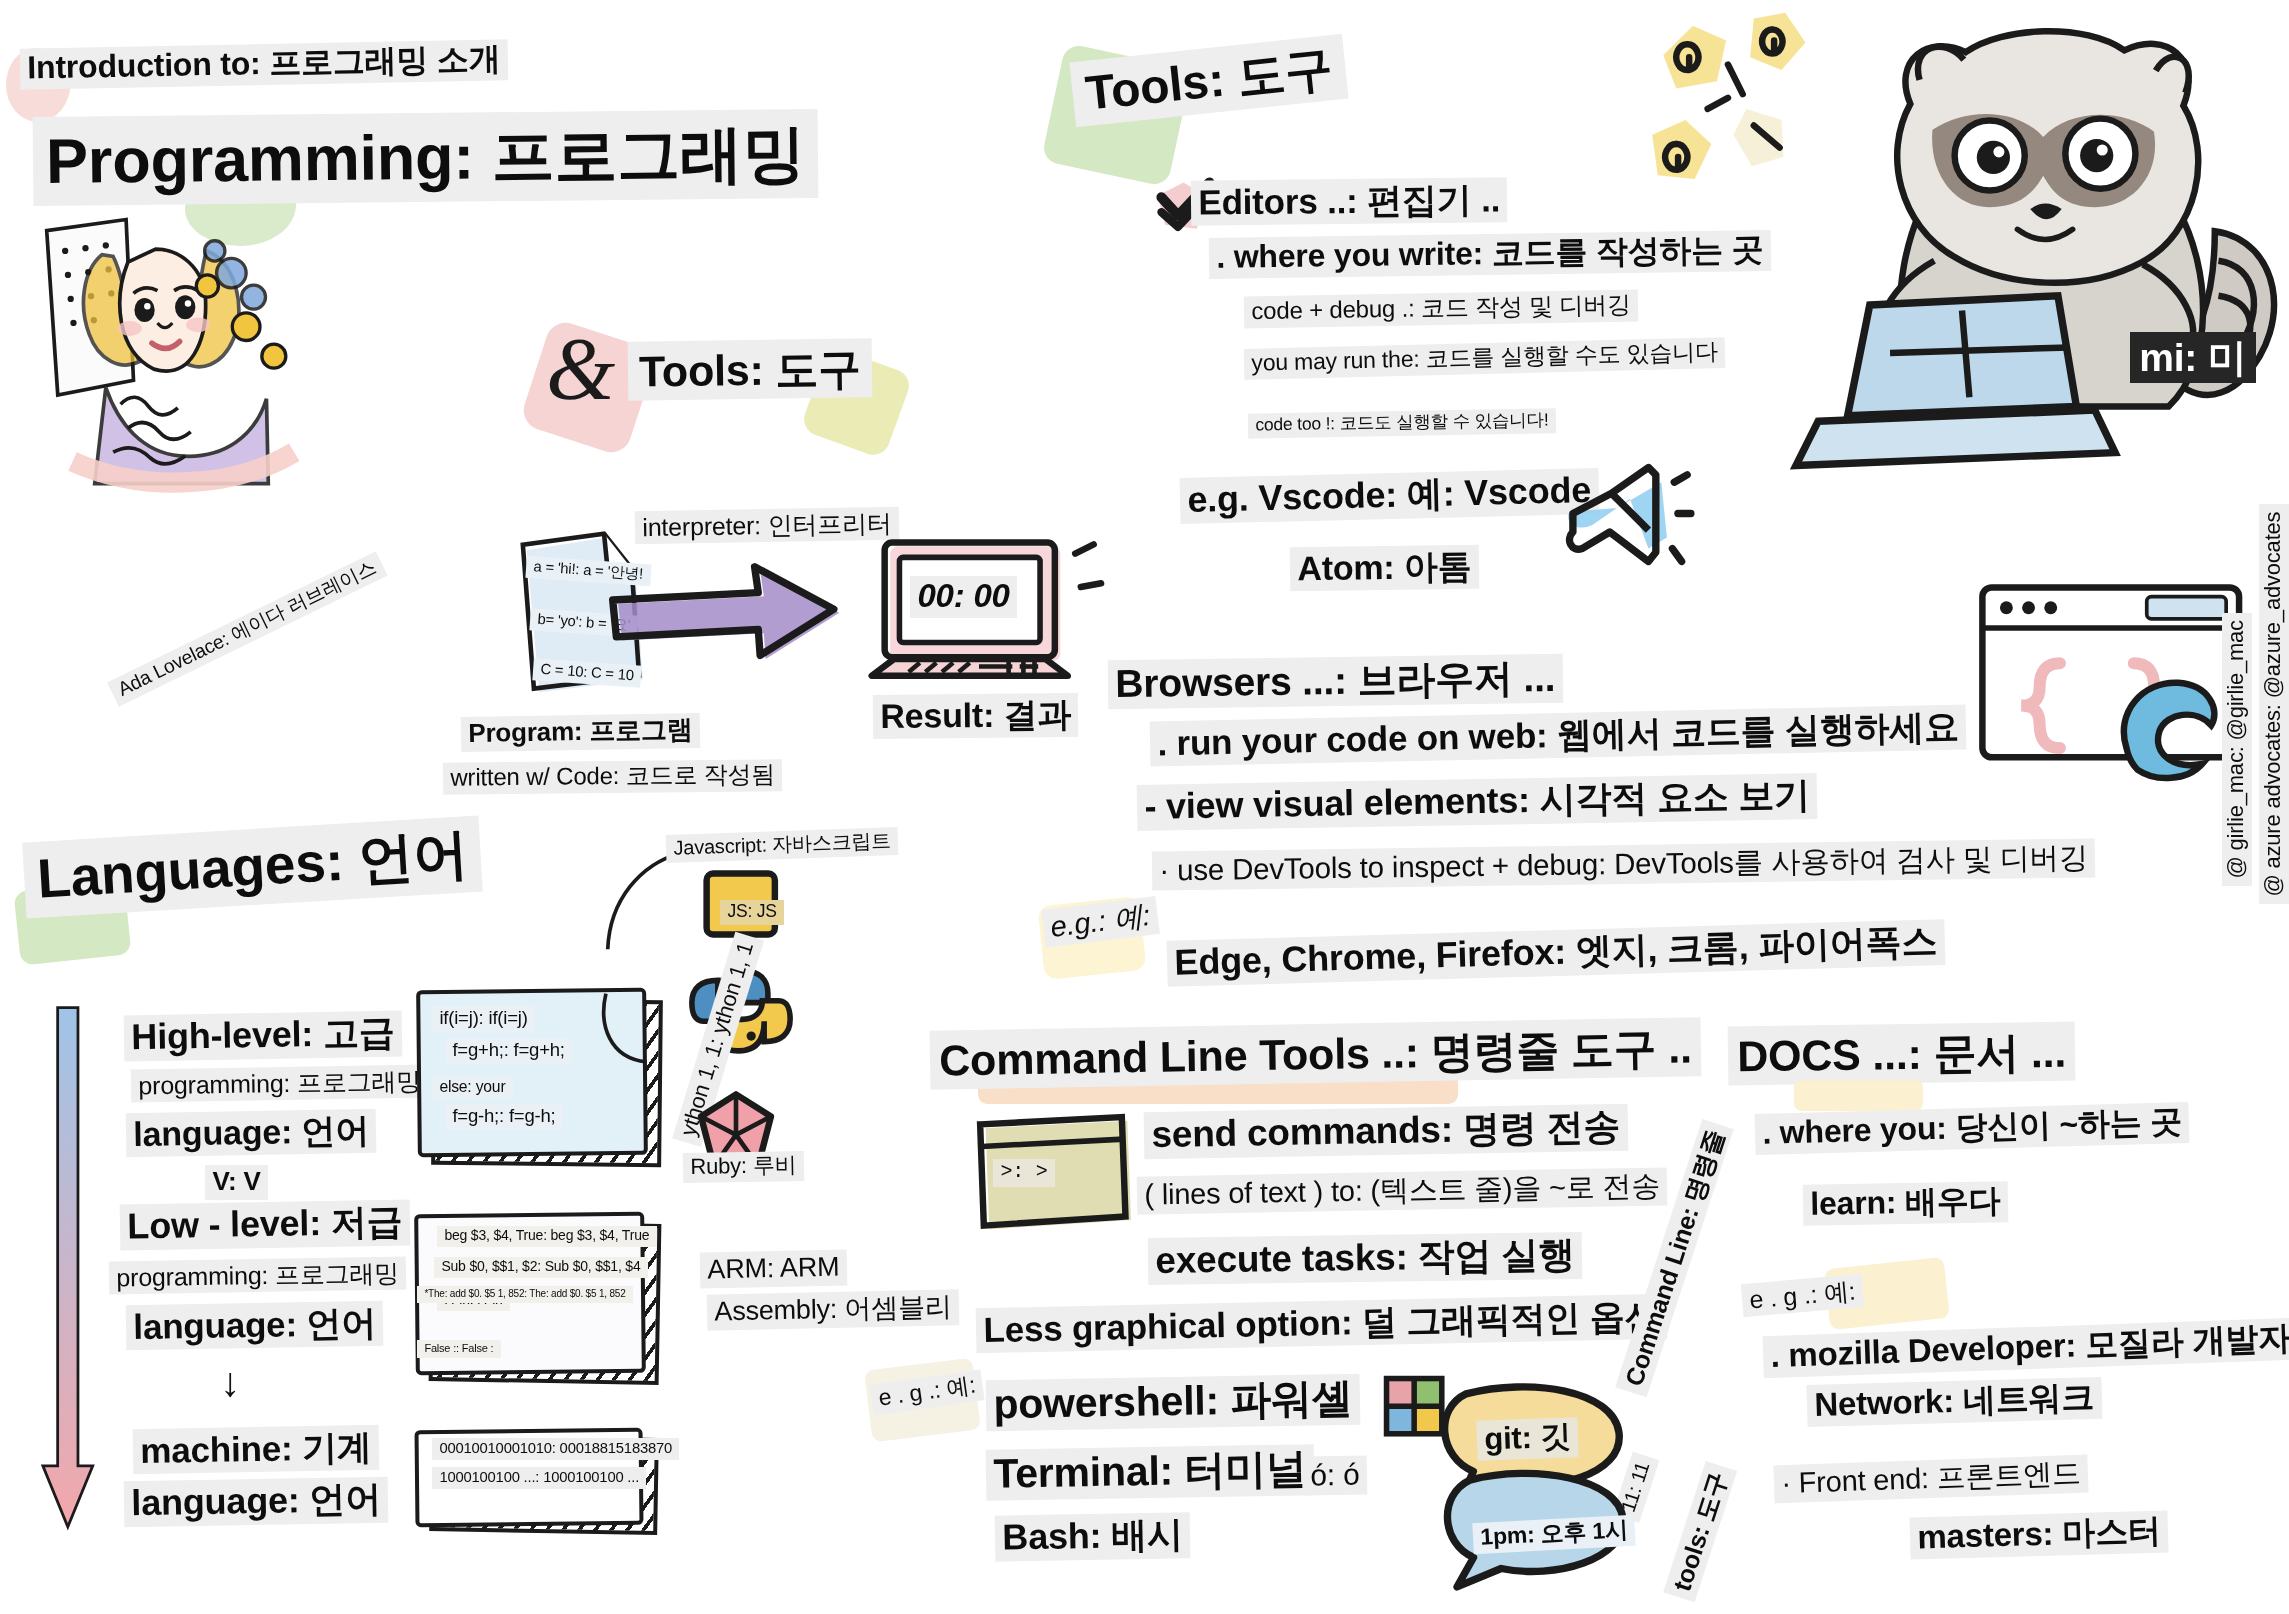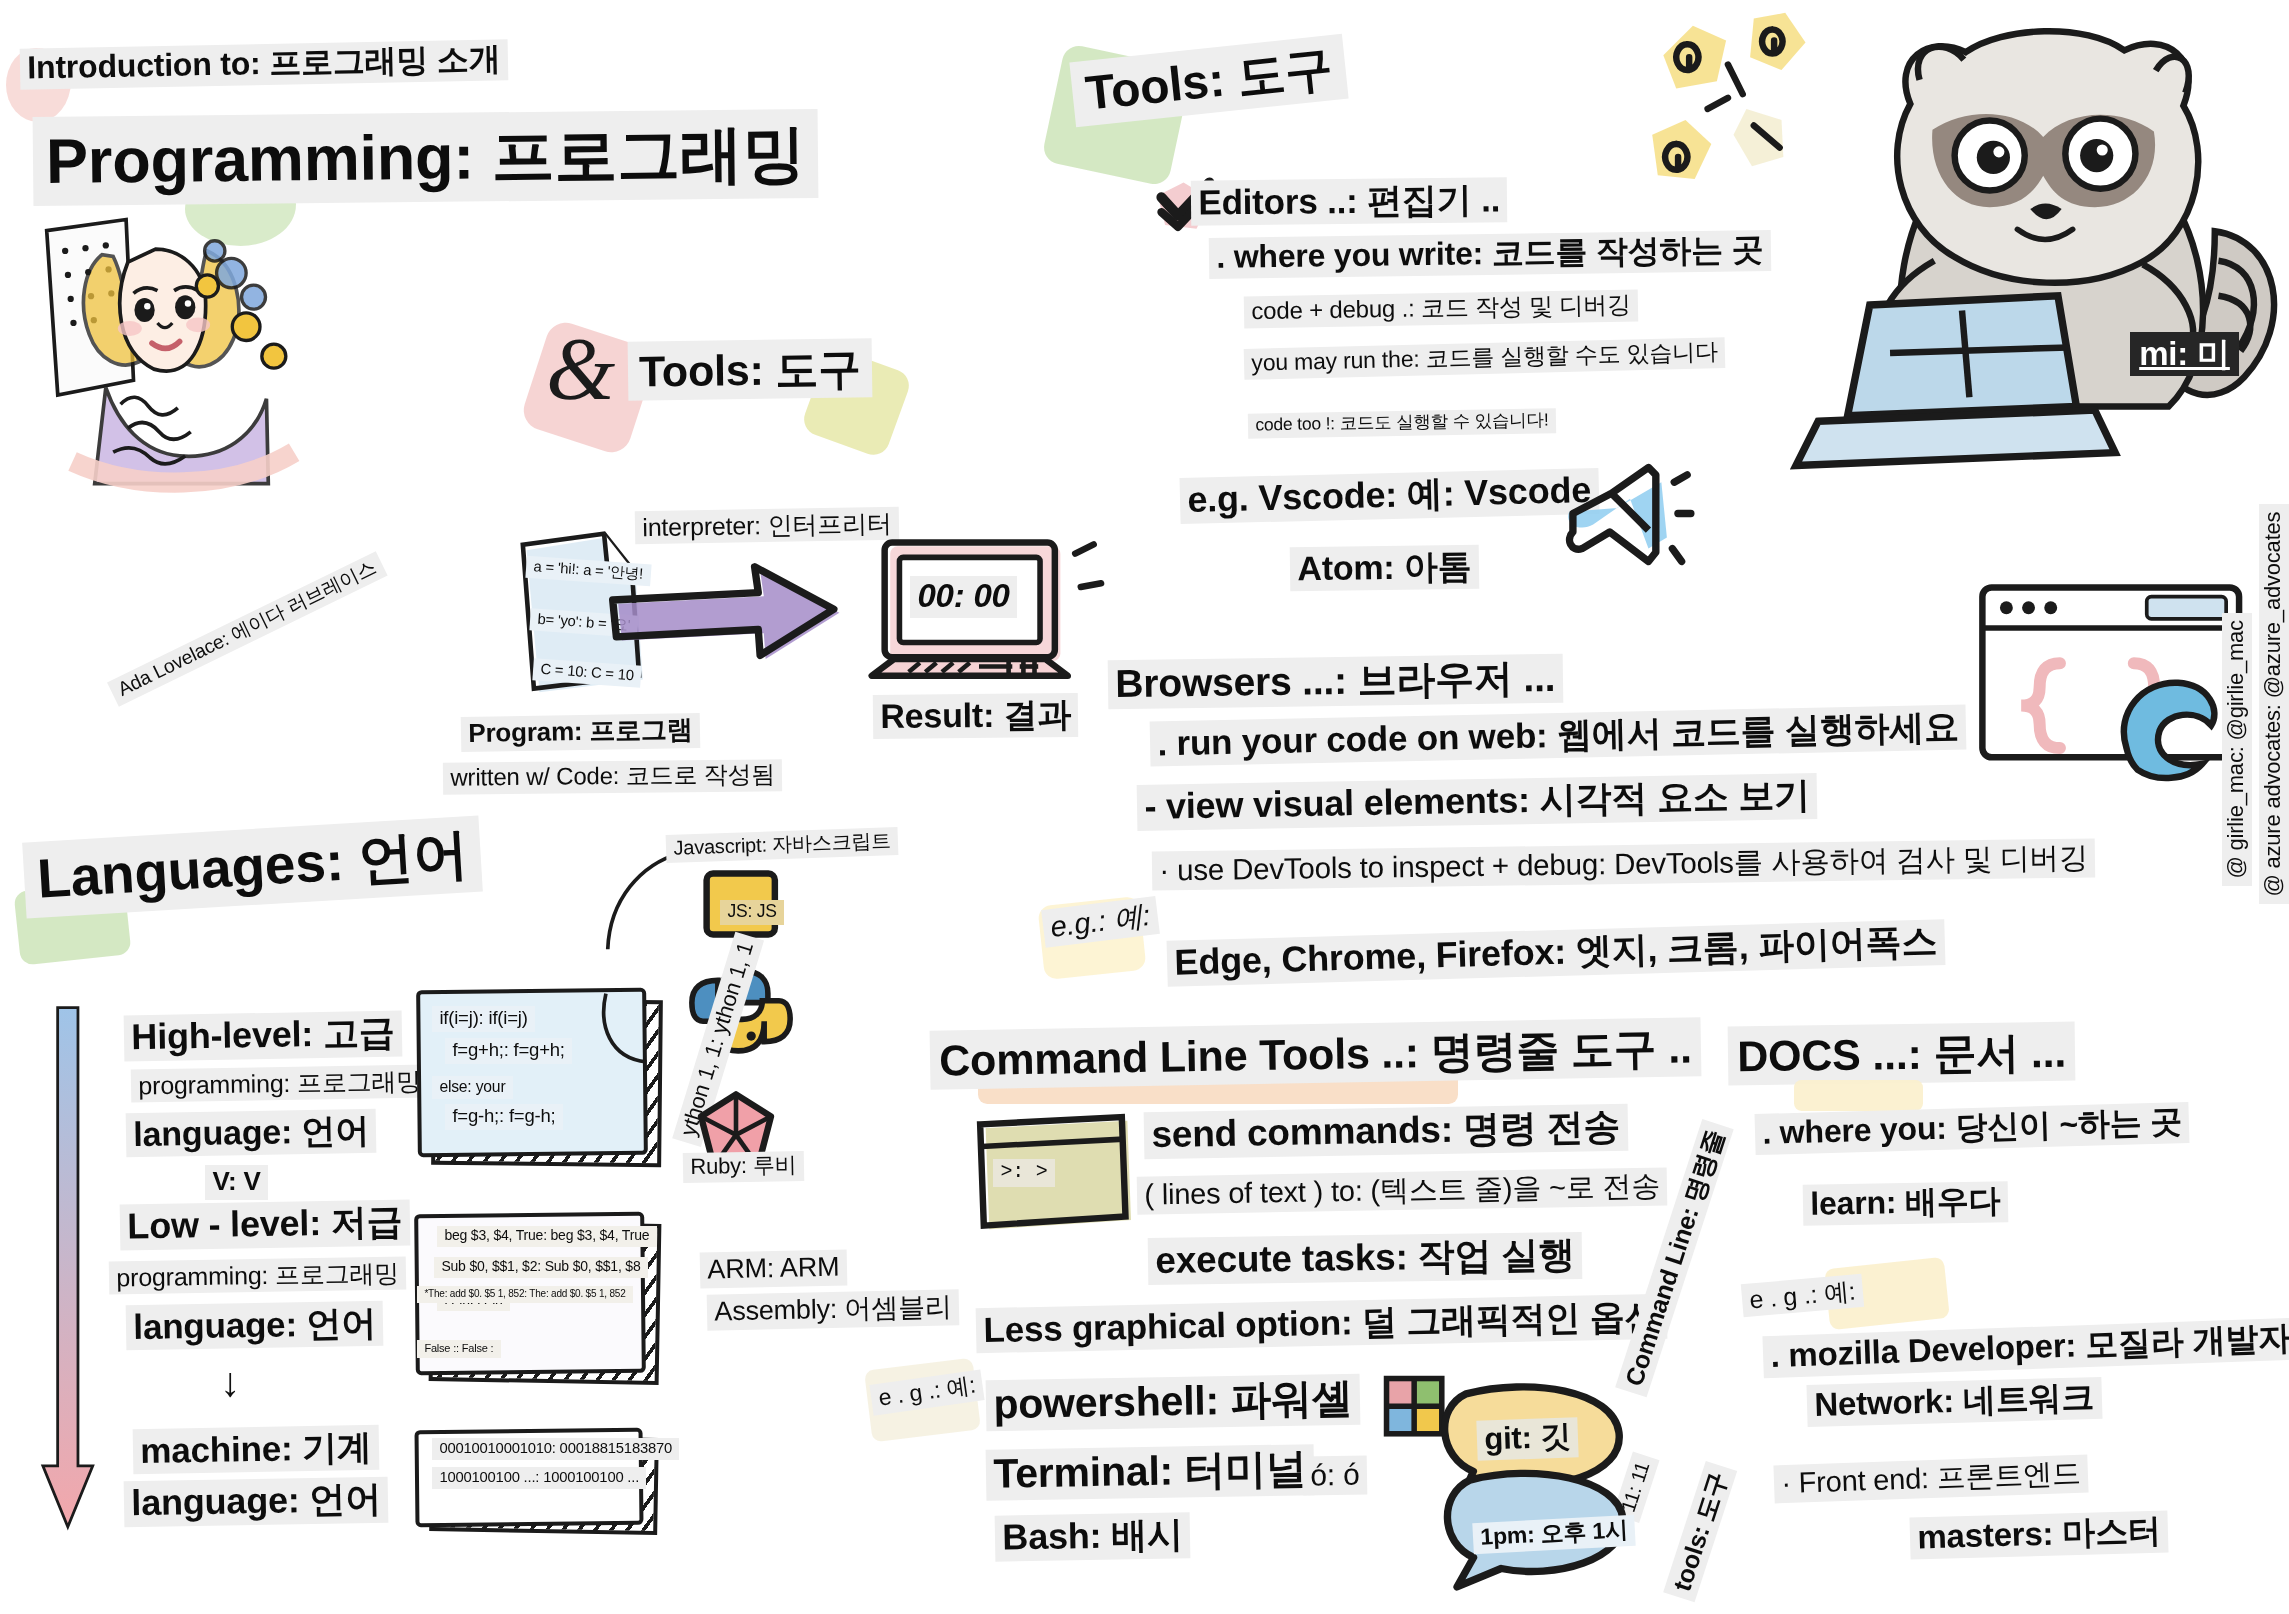--- a/index.html
+++ b/index.html
@@ -179,21 +179,21 @@
     <path d="M166,262 C120,288 96,330 110,362 C124,392 168,396 196,372" fill="#d7d3cd" stroke="#1b1b1b" stroke-width="7"></path>
     <path d="M392,266 C436,290 456,330 442,360" fill="#d7d3cd" stroke="#1b1b1b" stroke-width="7"></path>
 
     <path d="M96,310 L300,300 L320,420 L72,430 Z" fill="#bcd8ea" stroke="#1b1b1b" stroke-width="8"></path>
     <g stroke="#1b1b1b" stroke-width="7" fill="none">
       <path d="M196,316 L204,410"></path>
         <path d="M118,362 L312,356"></path>
     </g>
     <path d="M40,436 L340,424 L362,470 L16,484 Z" fill="#cfe2ef" stroke="#1b1b1b" stroke-width="8"></path>
   </svg>
-  <div class="chip dark" style="left:2130px;top:332px;font-size:33px;padding:3.7px 9.2px;text-decoration:underline;">mi: 미</div>
+  <div class="chip dark" style="left:2130px;top:332px;font-size:39px;padding:3.7px 9.2px;">mi: 미</div>
 
   <svg style="left:1152px;top:177px;width:65px;height:59px;" viewBox="0 0 70 64">
     <path d="M6,20 L34,6 L64,24 L48,56 L14,52 Z" fill="#f3c8cb" opacity=".9"></path>
     <path d="M10,22 L28,42 L62,6" fill="none" stroke="#1b1b1b" stroke-width="11" stroke-linecap="round" stroke-linejoin="round"></path>
     <path d="M10,38 L28,54 L58,22" fill="none" stroke="#1b1b1b" stroke-width="9" stroke-linecap="round" stroke-linejoin="round"></path>
   </svg>
   <div class="chip w700" style="left:1191px;top:179px;font-size:35px;transform:rotate(-0.6deg);">Editors ..: 편집기 ..</div>
   <div class="chip" style="left:1209px;top:234px;font-size:32px;transform:rotate(-0.8deg);">. where you write: 코드를 작성하는 곳</div>
   <div class="chip w400" style="left:1244px;top:293px;font-size:24px;transform:rotate(-1deg);">code + debug .: 코드 작성 및 디버깅</div>
   <div class="chip w400" style="left:1244px;top:343px;font-size:23px;transform:rotate(-1.4deg);">you may run the: 코드를 실행할 수도 있습니다</div>
@@ -264,21 +264,21 @@
   <div class="hatch" style="left:432px;top:999px;width:222px;height:159px;transform:rotate(0.6deg);"></div>
   <div class="card" style="left:417px;top:989px;width:222px;height:159px;background:#e2f0f8;transform:rotate(-0.6deg);"></div>
   <div class="chip w400 blue" style="left:432px;top:1006px;font-size:18.5px;">if(i=j): if(i=j)</div>
   <div class="chip w400 blue" style="left:445px;top:1038px;font-size:18.5px;">f=g+h;: f=g+h;</div>
   <div class="chip w400 blue" style="left:432px;top:1076px;font-size:15.7px;">else: your</div>
   <div class="chip w400 blue" style="left:445px;top:1104px;font-size:18.5px;">f=g-h;: f=g-h;</div>
 
   <div class="hatch" style="left:430px;top:1222px;width:222px;height:153px;transform:rotate(1deg);"></div>
   <div class="card" style="left:415px;top:1213px;width:222px;height:153px;background:#fbfafd;transform:rotate(-0.6deg);"></div>
   <div class="chip w400 light" style="left:437px;top:1226px;font-size:14px;">beg $3, $4, True: beg $3, $4, True</div>
-  <div class="chip w400 light" style="left:434px;top:1257px;font-size:14px;">Sub $0, $$1, $2: Sub $0, $$1, $8</div>
+  <div class="chip w400 light" style="left:434px;top:1257px;font-size:14px;">Sub $0, $$1, $2: Sub $0, $$1, $4</div>
   <div class="chip w400 light" style="left:437px;top:1290px;font-size:14px;">i Fin: i Fin</div>
   <div class="chip w400 light" style="left:417px;top:1286px;font-size:10px;">*The: add $0. $5 1, 852: The: add $0. $5 1, 852</div>
   <div class="chip w400 light" style="left:417px;top:1340px;font-size:11px;">False :: False :</div>
 
   <div class="hatch" style="left:430px;top:1436px;width:220px;height:89px;transform:rotate(1deg);"></div>
   <div class="card" style="left:415px;top:1429px;width:220px;height:89px;background:#fff;transform:rotate(-0.6deg);"></div>
   <div class="chip w400" style="left:432px;top:1438px;font-size:14.8px;">00010010001010: 00018815183870</div>
   <div class="chip w400" style="left:432px;top:1467px;font-size:14.8px;">1000100100 ...: 1000100100 ...</div>
 
   <svg style="left:591px;top:831px;width:185px;height:351px;" viewBox="0 0 200 380">

